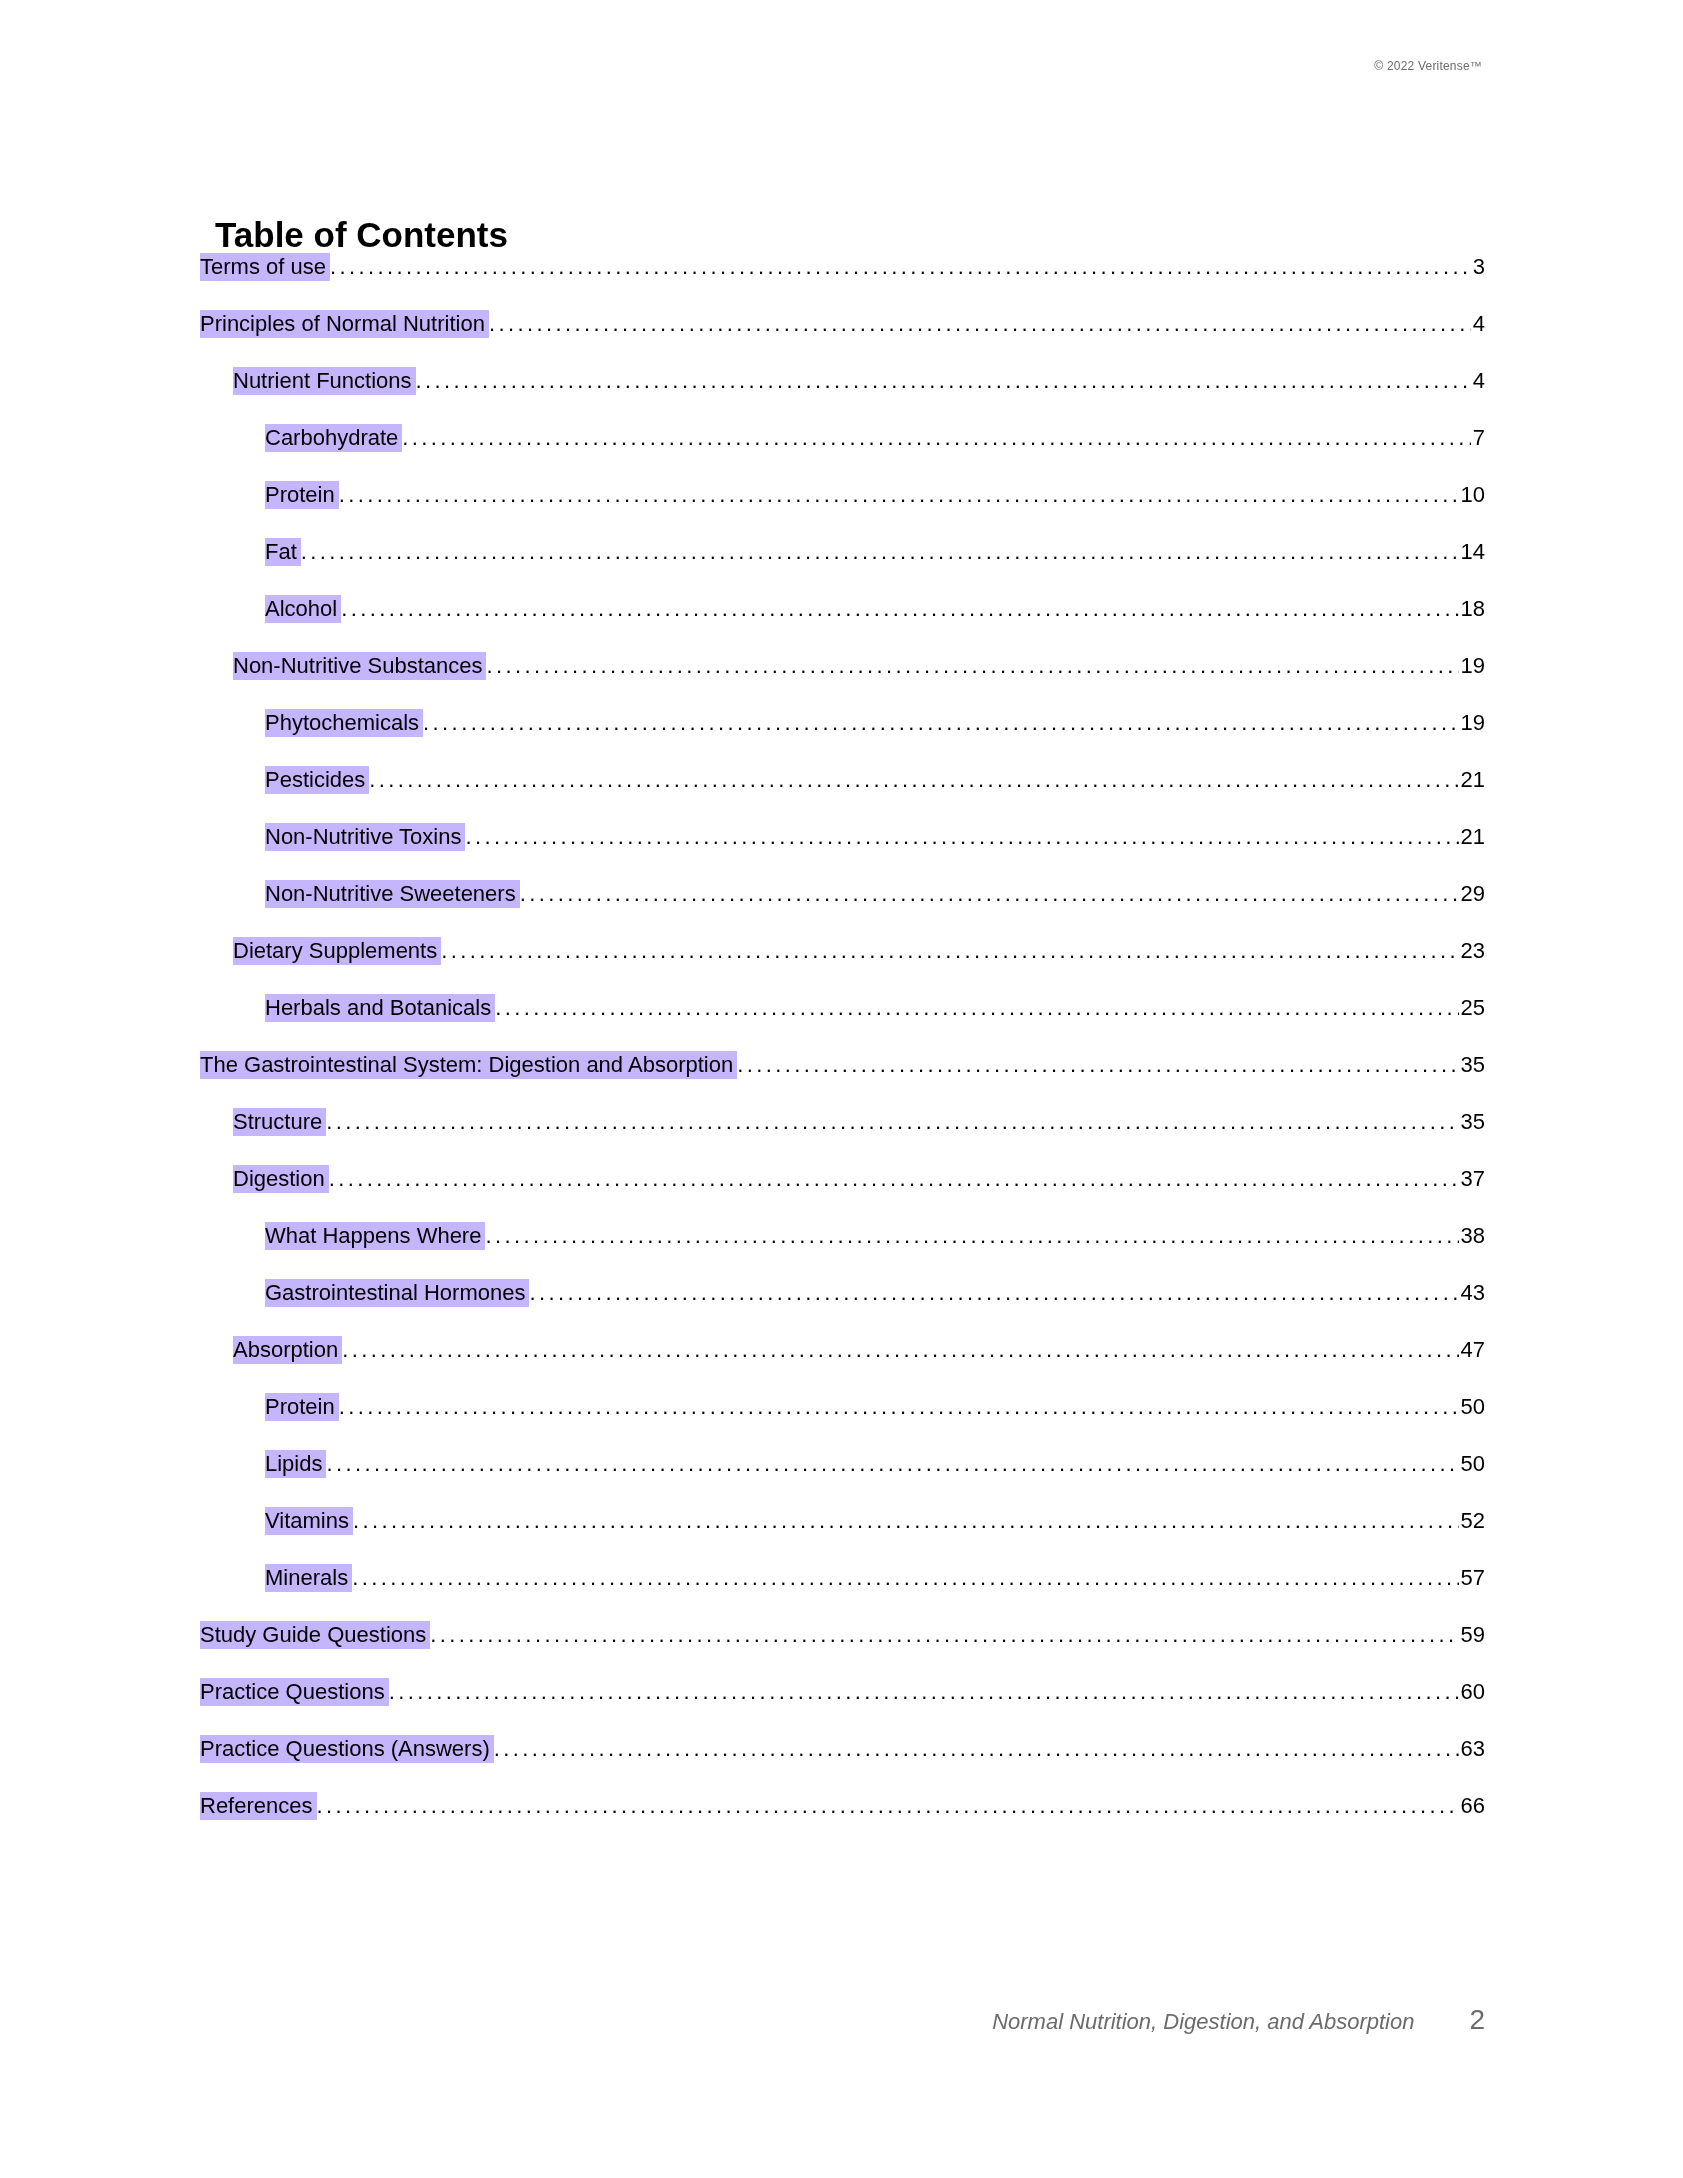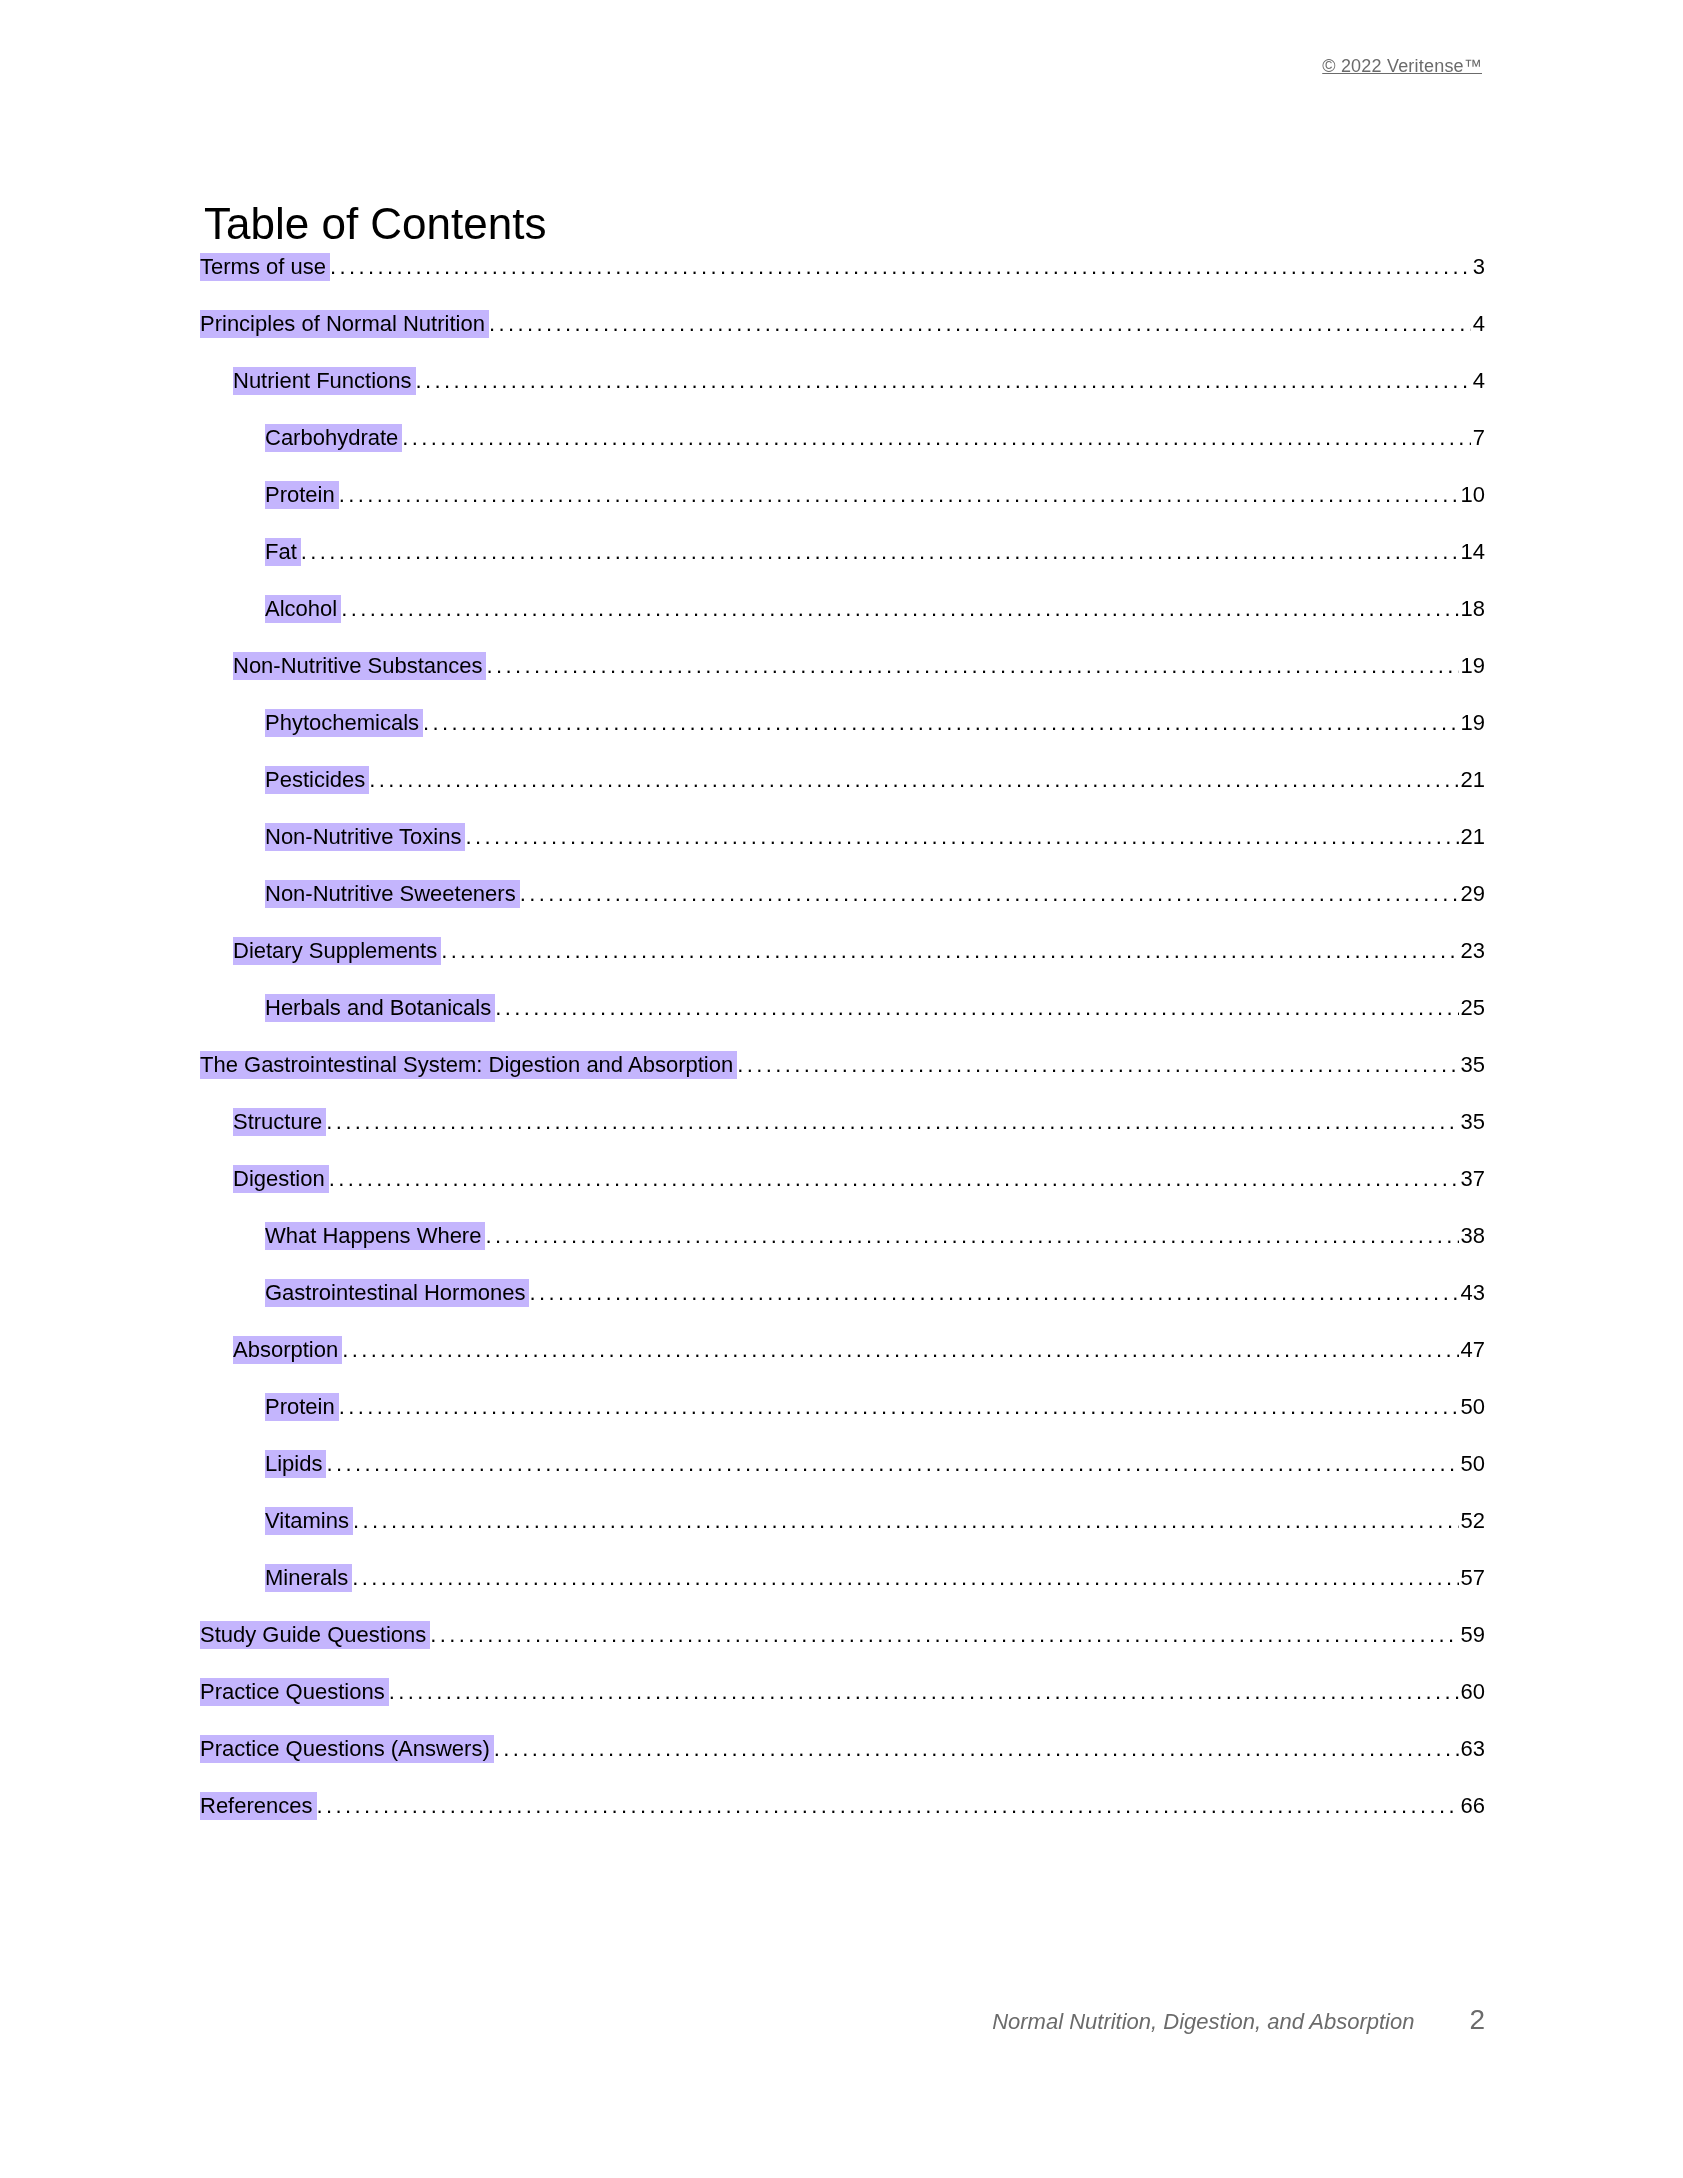--- a/index.html
+++ b/index.html
@@ -12,41 +12,40 @@
       height: 2178px;
       position: relative;
       overflow: hidden;
       font-family: "Liberation Sans", sans-serif;
       color: #000000;
     }
     .page-header {
       position: absolute;
       top: 56px;
       right: 201px;
-      font-size: 18px;
+      font-size: 12px;
       line-height: 20px;
       color: #6b6b6b;
       white-space: nowrap;
       letter-spacing: 0.2px;
-      text-decoration: underline;
     }
     .toc {
       position: absolute;
       left: 200px;
       top: 0;
       width: 1285px;
     }
     .toc-title {
       position: absolute;
       left: 0;
       top: 199px;
-      margin: 4px;
-      font-size: 44px;
+      margin: 15px;
+      font-size: 35px;
       line-height: 42px;
-      font-weight: normal;
+      font-weight: bold;
       white-space: nowrap;
     }
     .toc-list {
       position: absolute;
       left: 0;
       top: 253px;
       width: 1285px;
       margin: 0;
       padding: 0;
       list-style: none;

